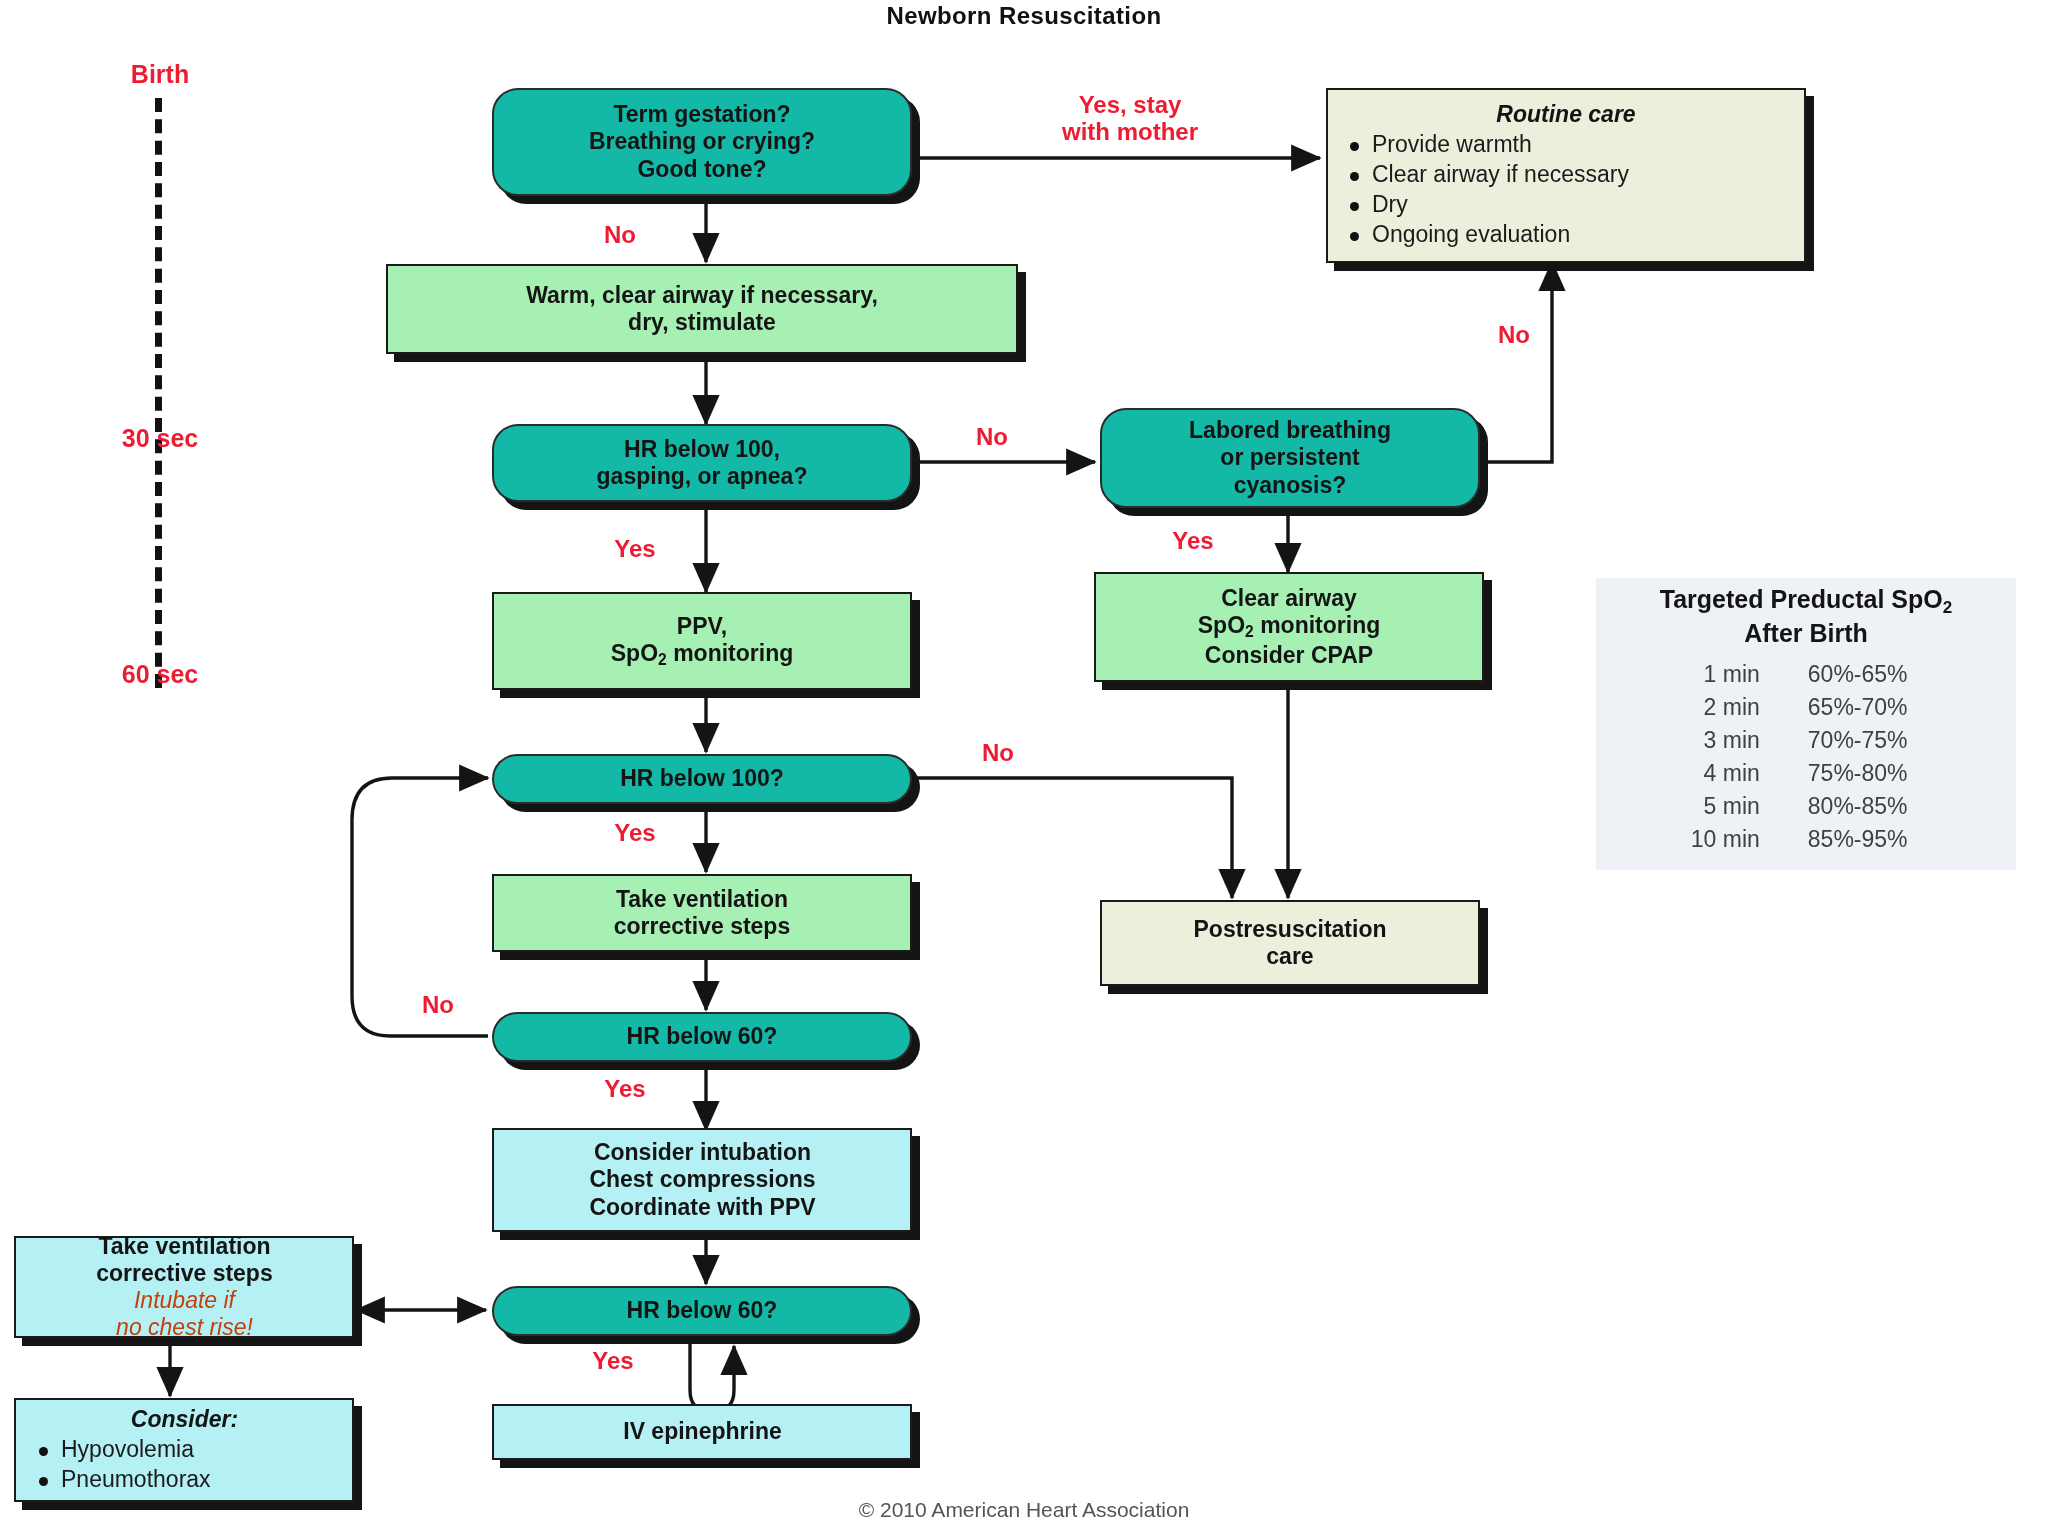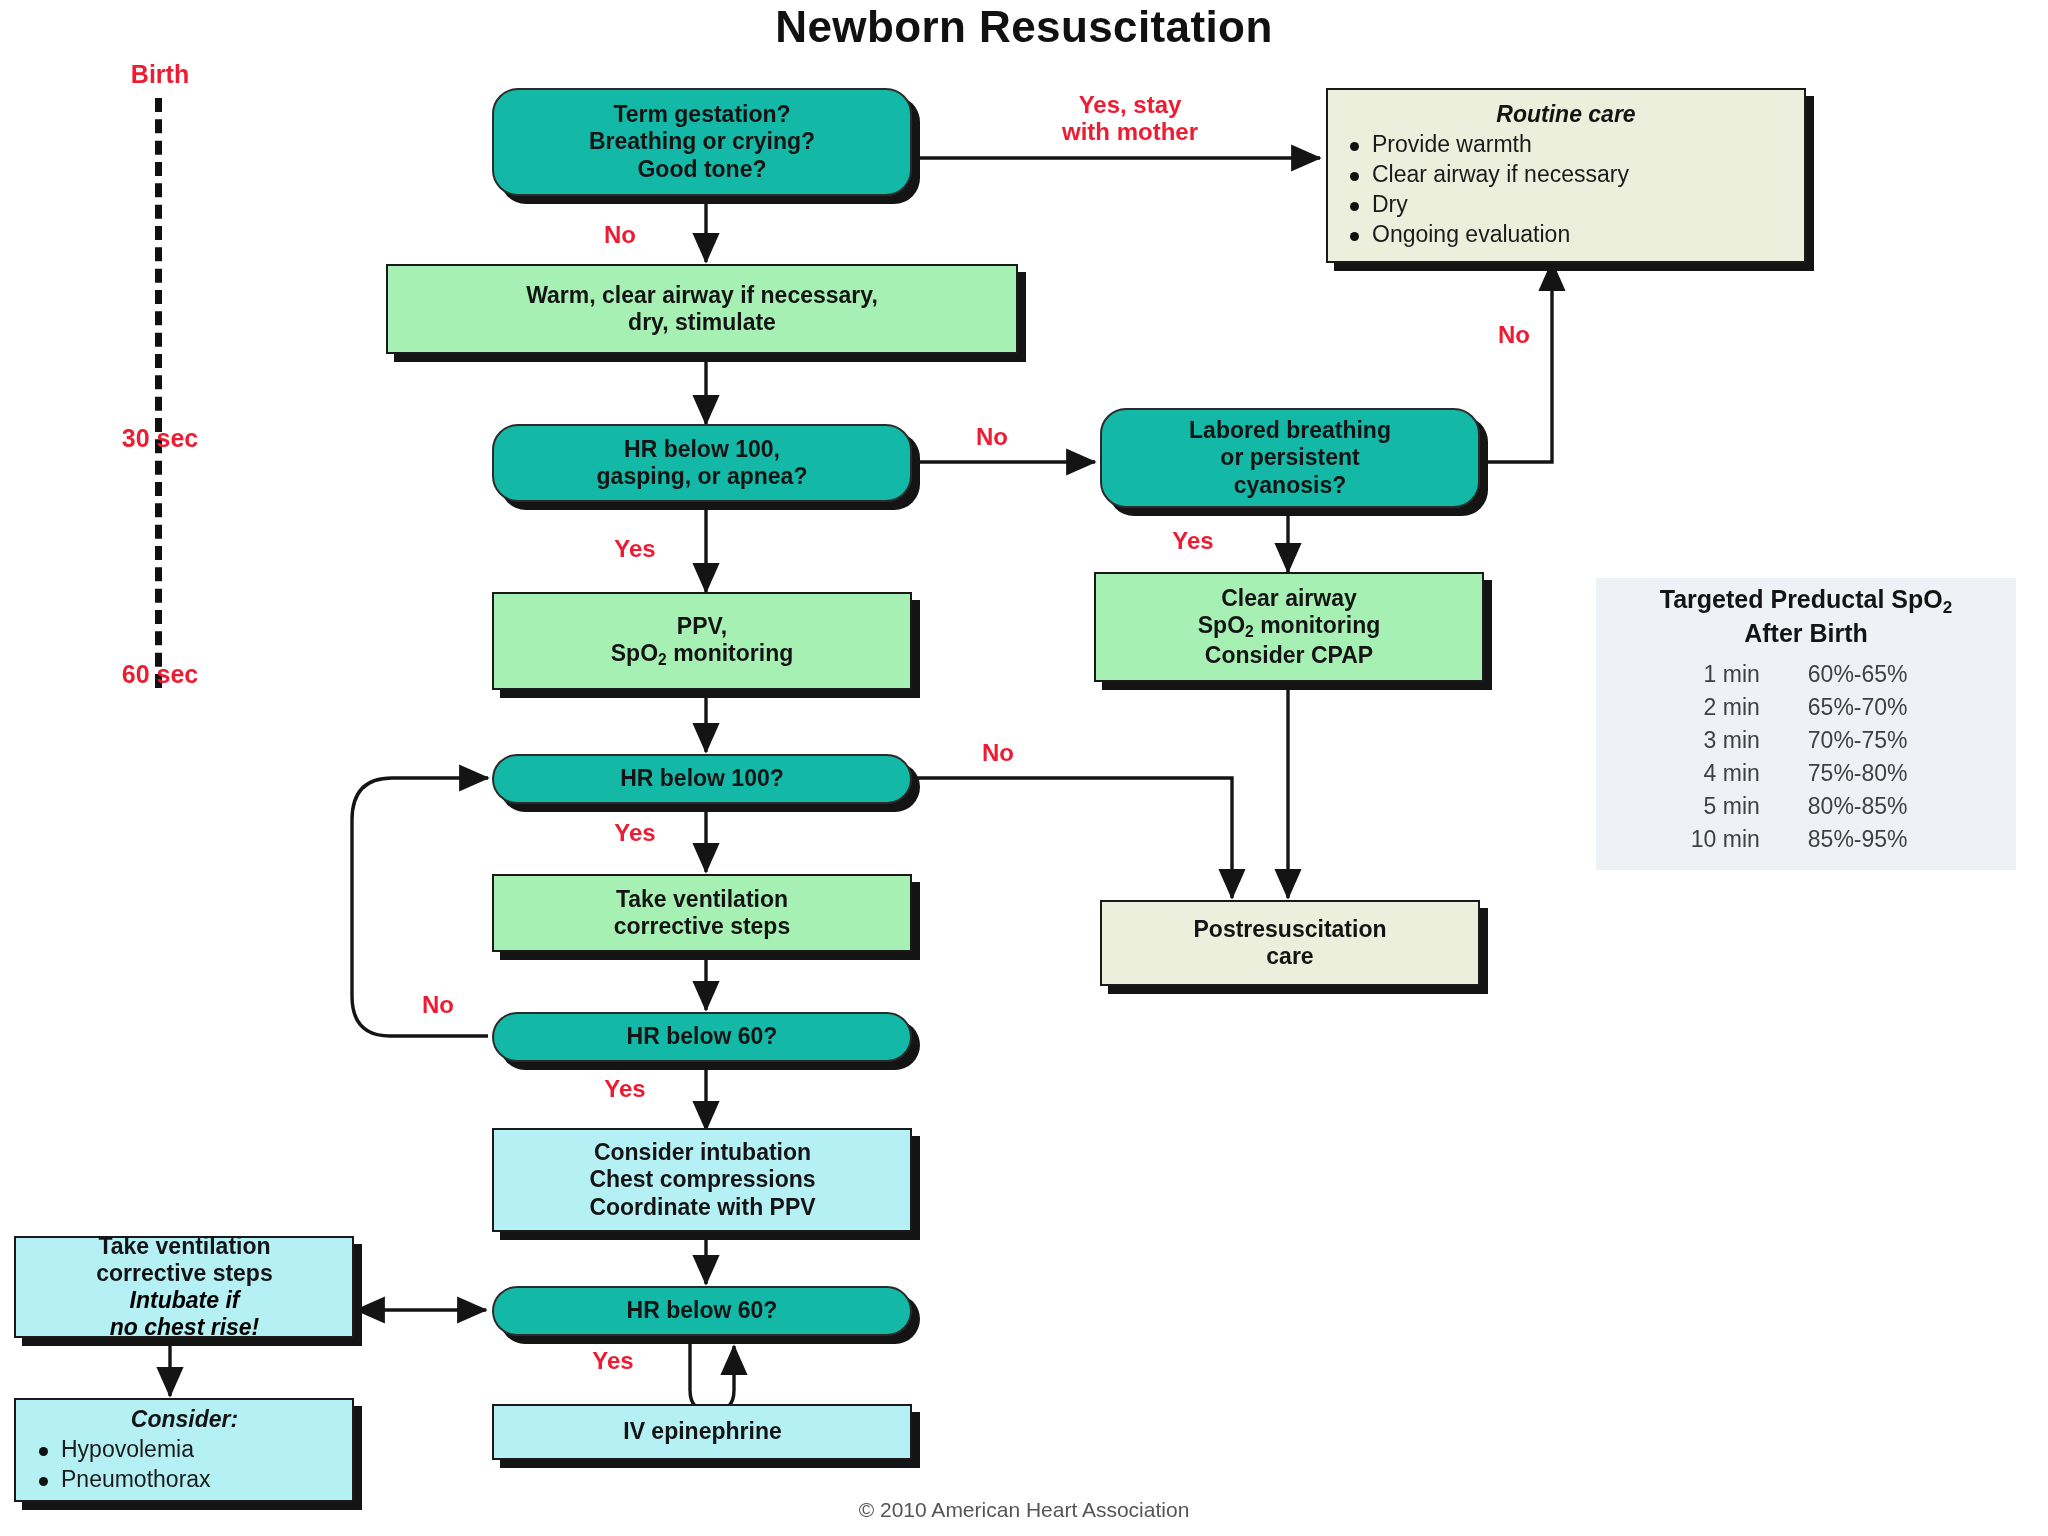--- a/index.html
+++ b/index.html
@@ -6,21 +6,21 @@
   body{
     width:2048px;height:1536px;position:relative;overflow:hidden;
     font-family:"Liberation Sans", sans-serif;
     color:#111111;
   }
   #stage{position:absolute;left:0;top:0;width:2048px;height:1536px;}
 
   
   .title{
     position:absolute;left:0;top:2px;width:2048px;text-align:center;
-    font-size:44px;font-weight:bold;letter-spacing:.4px;color:#111;
+    font-size:24px;font-weight:bold;letter-spacing:.4px;color:#111;
   }
   .copyright{
     position:absolute;left:0;top:1498px;width:2048px;text-align:center;
     font-size:21px;color:#555;font-weight:500;
   }
 
   
   .box{
     position:absolute;box-sizing:border-box;
     border:2px solid #1a1a1a;
@@ -38,21 +38,21 @@
 
   .box .inner{width:100%;}
   .bullets{list-style:none;margin:0;padding:0 0 0 8px;text-align:left;font-weight:normal;}
   .bullets li{position:relative;padding-left:28px;font-size:23px;line-height:1.30;color:#1b1b1b;}
   .bullets li:before{
     content:"";position:absolute;left:6px;top:12px;width:9px;height:9px;
     background:#111;border-radius:50%;
   }
   .box .hdr{font-weight:bold;font-size:23px;text-align:center;display:block;margin-bottom:2px;font-style:italic;}
   .sub{font-size:.68em;vertical-align:-0.28em;}
-  .redital{color:#000000;font-style:italic;font-weight:bold;}
+  .redital{color:#c2410c;font-style:italic;font-weight:normal;}
 
   
   .lbl{
     position:absolute;color:#ee1c32;font-weight:bold;font-size:24px;
     line-height:1.12;text-align:center;white-space:pre-line;
   }
 
   
   .tl-label{position:absolute;color:#ee1c32;font-weight:bold;font-size:25px;text-align:center;}
   .tl-line{

